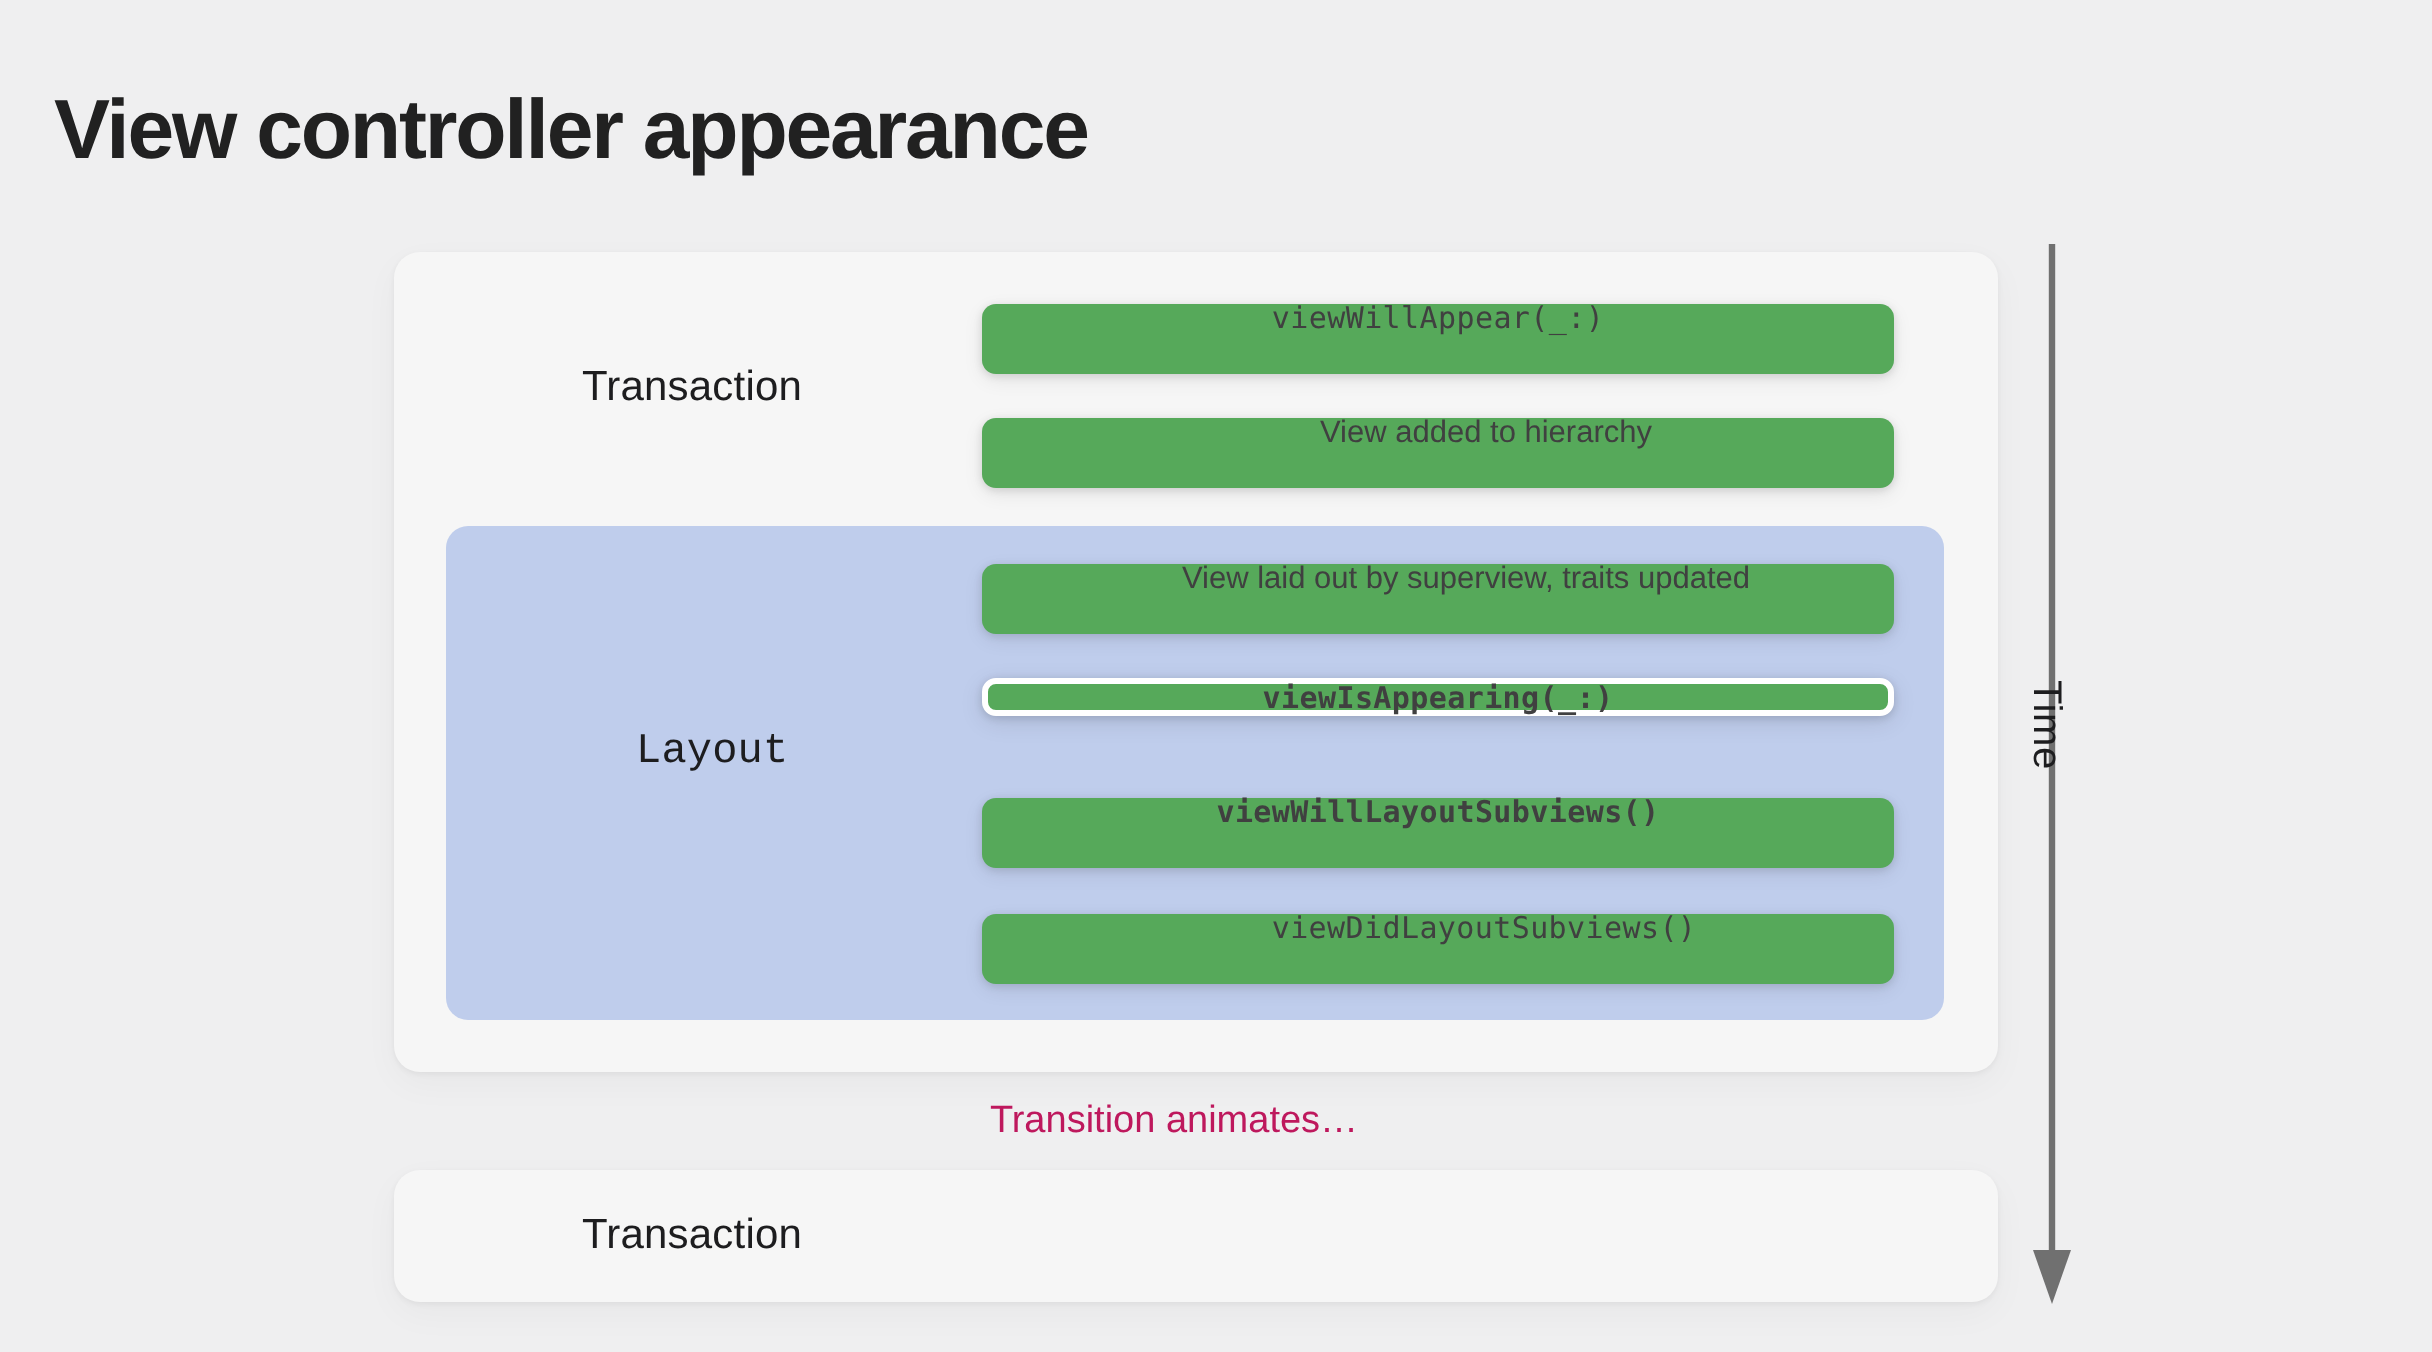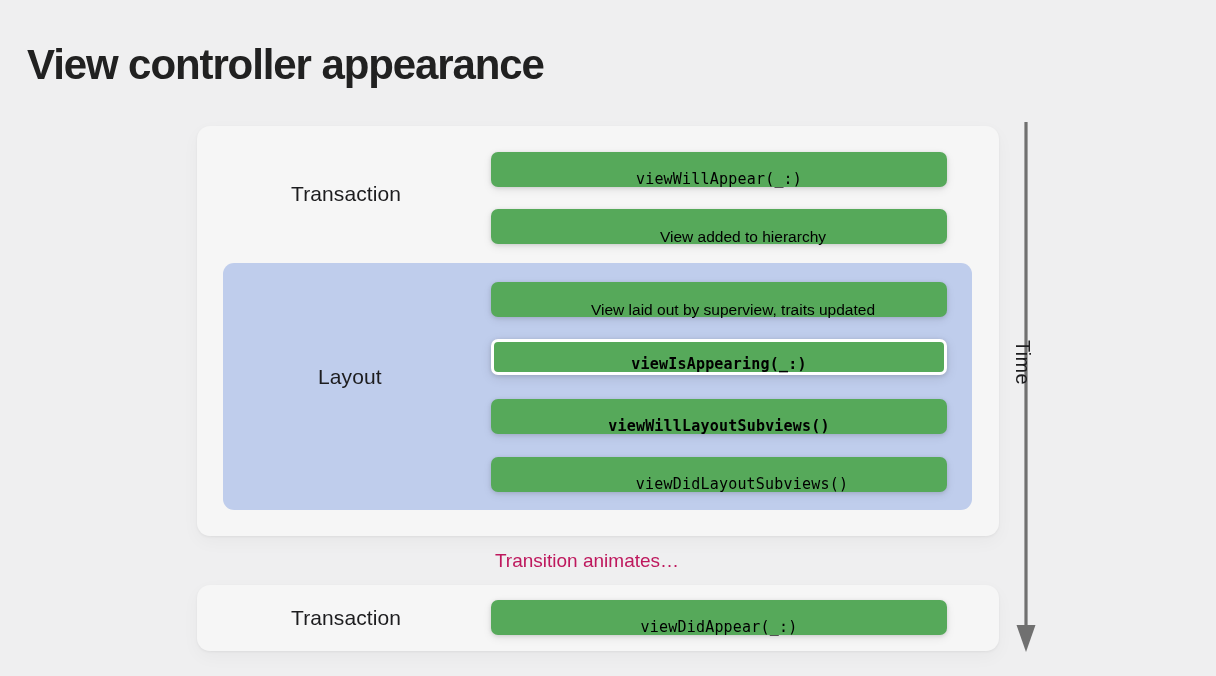--- a/index.html
+++ b/index.html
@@ -73,55 +73,55 @@
   
   .section-label {
     position: absolute;
     font-size: 21px;
     font-weight: normal;
     color: #1d1d1f;
     white-space: nowrap;
     letter-spacing: 0.1px;
   }
   .label-transaction-1 { left: 291px; top: 182px; }
-  .label-layout        { left: 318px; top: 365px; }
+  .label-layout        { left: 318px; top: 365px; font-family: Liberation Mono, monospace; }
   .label-transaction-2 { left: 291px; top: 606px; }
 
   
   .pill {
     position: absolute;
     left: 491px;
     width: 456px;
     height: 35px;
     background: #56a95a;
     border-radius: 7px;
-    color: #000000;
+    color: #404040;
     display: flex;
-    align-items: flex-end;
+    align-items: flex-start;
     justify-content: center;
     box-sizing: border-box;
     box-shadow: 0 1px 4px rgba(0,0,0,0.12), 0 3px 10px rgba(0,0,0,0.08);
   }
   .pill-text {
     font-size: 15.5px;
     line-height: 1;
     white-space: nowrap;
   }
   .pill.mono .pill-text {
     font-family: "DejaVu Sans Mono", "Liberation Mono", monospace;
     font-size: 15px;
     letter-spacing: 0.2px;
   }
   .pill.prose .pill-text {
     font-family: "Liberation Sans", sans-serif;
     font-size: 15.5px;
   }
   .pill.highlight {
     border: 3.5px solid #ffffff;
-    height: 36px;
+    height: 19px;
     box-shadow: 0 1px 4px rgba(0,0,0,0.14), 0 3px 12px rgba(0,0,0,0.10);
   }
   .pill.highlight .pill-text {
     font-weight: bold;
   }
 
   .pill-1 { top: 152px; }
   .pill-2 { top: 209px; padding-left: 48px; }
   .pill-3 { top: 282px; padding-left: 28px; }
   .pill-4 { top: 339px; }
@@ -199,23 +199,20 @@
   <div class="pill mono pill-6">
     <span class="pill-text">viewDidLayoutSubviews()</span>
   </div>
 
   <div class="transition-caption">Transition animates…</div>
 
   <div class="card card-bottom"></div>
 
   <div class="section-label label-transaction-2">Transaction</div>
 
-  <div class="pill mono pill-7">
-    <span class="pill-text">viewDidAppear(_:)</span>
-  </div>
 
   <svg class="time-axis" viewBox="0 0 36 530">
     <line x1="14" y1="0" x2="14" y2="505" stroke="#707070" stroke-width="3.2"></line>
     <polygon points="14,530 4.5,503 23.5,503" fill="#707070"></polygon>
   </svg>
 
   <div class="time-label">Time</div>
 
 </div>
 

